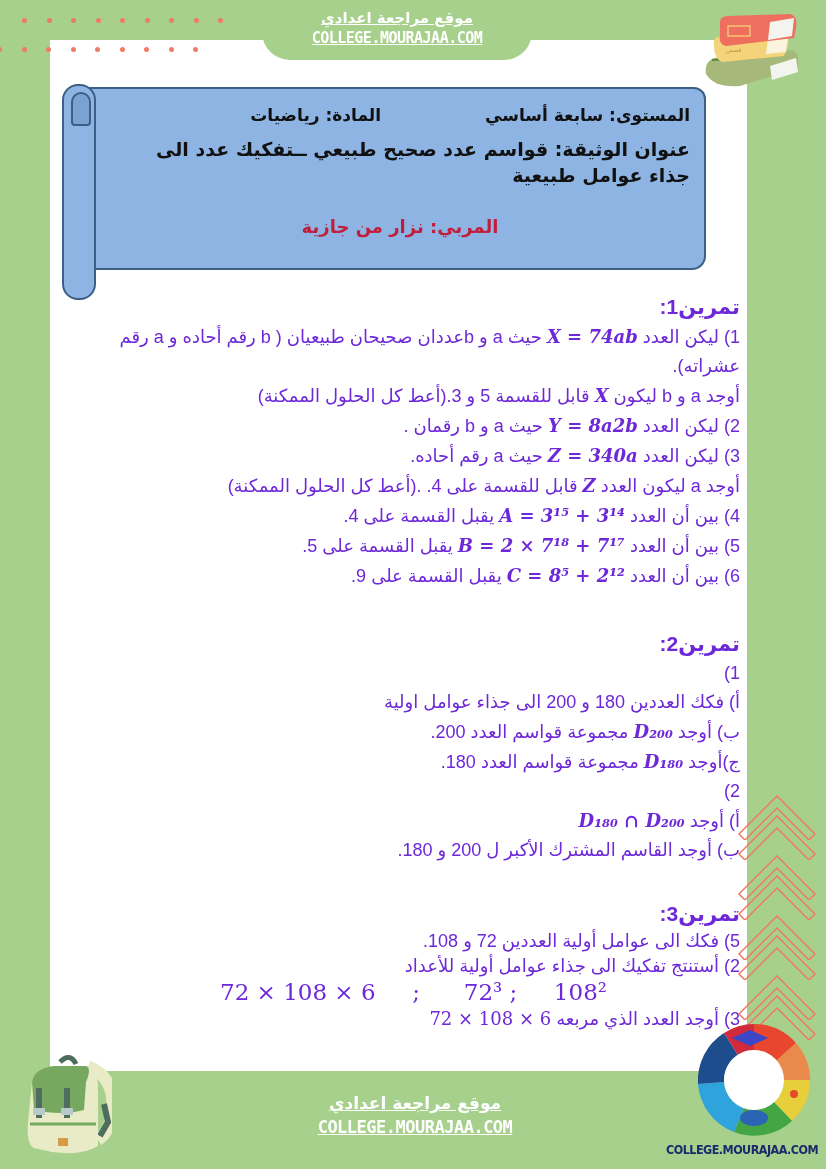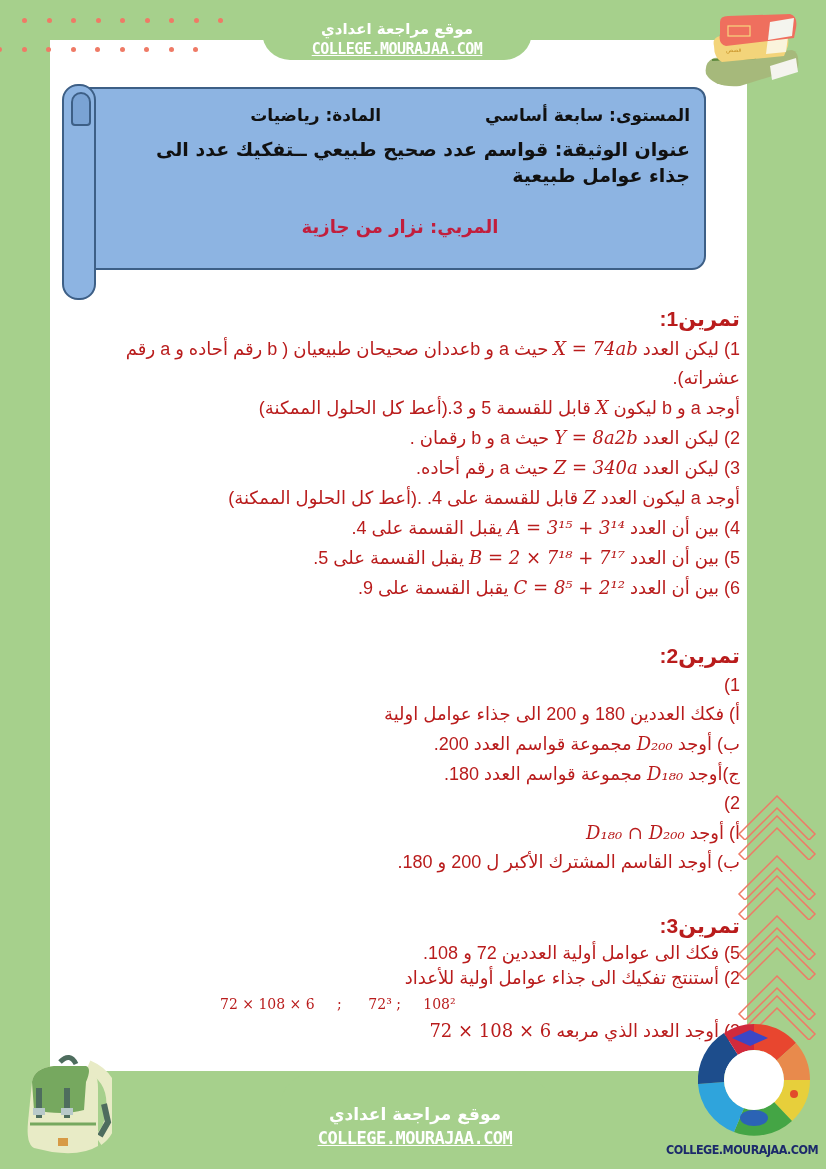--- a/index.html
+++ b/index.html
@@ -30,21 +30,21 @@
       width: 270px; height: 60px;
       border-radius: 0 0 28px 28px;
       padding-top: 8px;
     }
     .tab-bottom {
       left: 280px; top: 1073px;
       width: 270px; height: 96px;
       border-radius: 34px 34px 0 0;
       padding-top: 18px;
     }
-    .tab .ar { font-size: 15px; line-height: 20px; direction: rtl; margin-top: 11px; }
+    .tab .ar { font-size: 15px; line-height: 20px; text-decoration: underline; direction: rtl; }
     .tab .en { font-size: 15px; line-height: 20px; text-decoration: underline; font-family: "DejaVu Sans Mono", "Liberation Mono", monospace; letter-spacing: -0.5px; }
     .tab-bottom .ar { font-size: 17px; line-height: 24px; }
     .tab-bottom .en { font-size: 17px; line-height: 24px; }
 
     
     .dots {
       position: absolute;
       display: flex; gap: 0;
     }
     .dots span {
@@ -105,50 +105,50 @@
     .teacher {
       text-align: center;
       color: #c21e3c;
       font-size: 18px;
       margin-top: 28px;
     }
 
     
     .content {
       position: absolute;
-      left: 74px; top: 304px;
+      left: 74px; top: 292px;
       width: 666px;
       direction: rtl;
-      color: #b91c1c;
+      color: #6d28d9;
       font-family: "Liberation Sans", "DejaVu Sans", sans-serif;
     }
     .ex-title {
       font-size: 21px; font-weight: bold;
       line-height: 30px;
     }
     .line {
       font-size: 18px;
       line-height: 29px;
       white-space: nowrap;
     }
     .line.wrap { white-space: normal; }
     .math {
       font-family: "DejaVu Serif", "Liberation Serif", serif;
-      font-style: italic; font-weight: normal;
+      font-style: italic; font-weight: bold;
       direction: ltr; unicode-bidi: isolate;
       display: inline-block;
     }
     .math.plain {
       font-style: normal; font-weight: normal; margin-left: 41px;
     }
     .gap { height: 30px; }
     .ltr-line {
       direction: ltr;
       font-family: "DejaVu Serif", "Liberation Serif", serif;
-      font-size: 14px;
+      font-size: 23px;
       line-height: 26px;
       padding-left: 146px;
       white-space: pre;
     }
 
     
     .chev {
       position: absolute;
       left: 737px;
       width: 80px; height: 48px;

